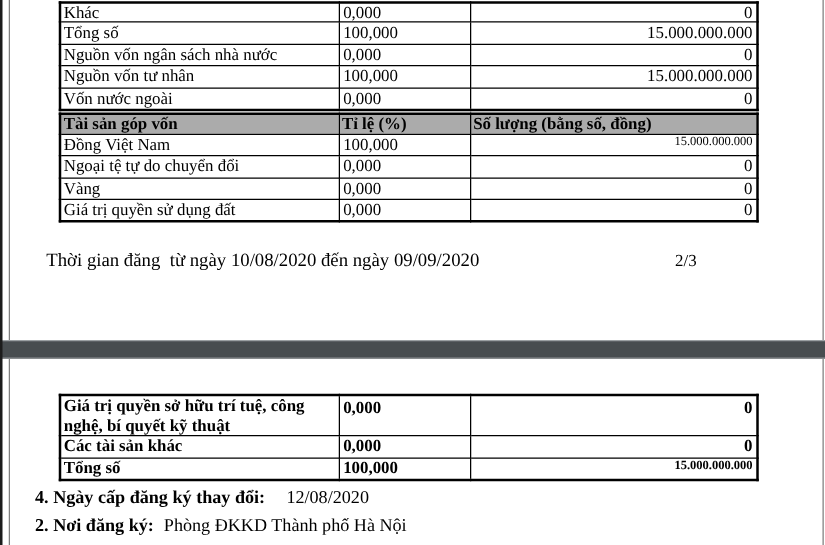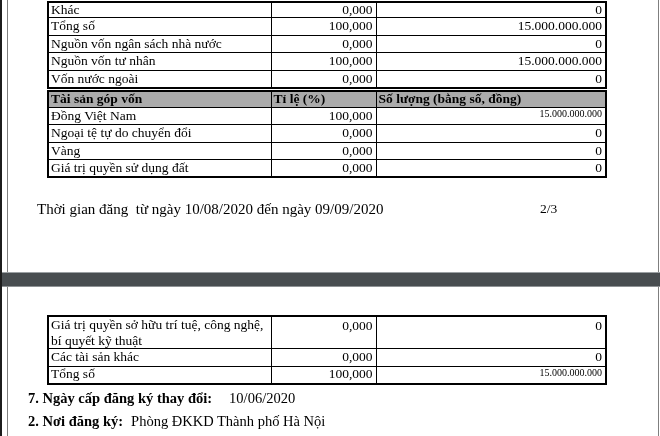--- a/index.html
+++ b/index.html
@@ -29,24 +29,24 @@
   }
   table{
     position:absolute;border-collapse:collapse;table-layout:fixed;
     width:558px;left:47px;font-size:13.5px;line-height:1.05;
   }
   table,td,th{border:1px solid var(--table-border);padding-left:20px;}
   table{border-width:2px;}
   td,th{overflow:hidden;white-space:nowrap;}
   .t-capital{top:1px;}
   .t-assets{top:90px;}
-  .t-assets2{top:315px;}
+  .t-assets2{top:315px;font-weight:bold;}
   col.c1{width:223px;}col.c2{width:105px;}col.c3{width:230px;}
   td.lbl{text-align:left;padding:0 2px;}
-  td.pct{text-align:right;padding:0 3px;}
+  td.pct{padding:0 3px;}
   td.amt{text-align:right;padding:0 3px;}
   td.amt-small{text-align:right;padding:1px 3px 0 3px;font-size:10px;vertical-align:top;line-height:1;}
   th{background:var(--header-bg);font-weight:bold;text-align:left;padding:0 2px;height:16px;}
   tr.h14 td{height:13px;}
   tr.h18 td{height:17.5px;}
   tr.h32 td{height:32px;vertical-align:top;white-space:normal;line-height:1.15;}
   tr.h32 td.pct,tr.h32 td.amt{padding-top:1px;}
   .footer-line{position:absolute;top:201px;left:37px;font-size:15px;white-space:pre-wrap;}
   .page-num{position:absolute;top:201px;left:540px;font-size:13.5px;}
   .item{position:absolute;left:28px;font-size:14.5px;}
@@ -160,19 +160,19 @@
     </tr>
     <tr class="h18">
       <td class="lbl">Tổng số</td>
       <td class="pct">100,000</td>
       <td class="amt-small">15.000.000.000</td>
     </tr>
   </tbody>
     </table>
 
   <div class="item item-7">
-    <b>7. Ngày cấp đăng ký thay đổi:</b><span class="val">10/06/2020</span>
+    <b>4. Ngày cấp đăng ký thay đổi:</b><span class="val">12/08/2020</span>
   </div>
   <div class="item item-8">
     <b>2. Nơi đăng ký:</b><span class="val">Phòng ĐKKD Thành phố Hà Nội</span>
   </div>
 
 </div>
 
 </body></html>

